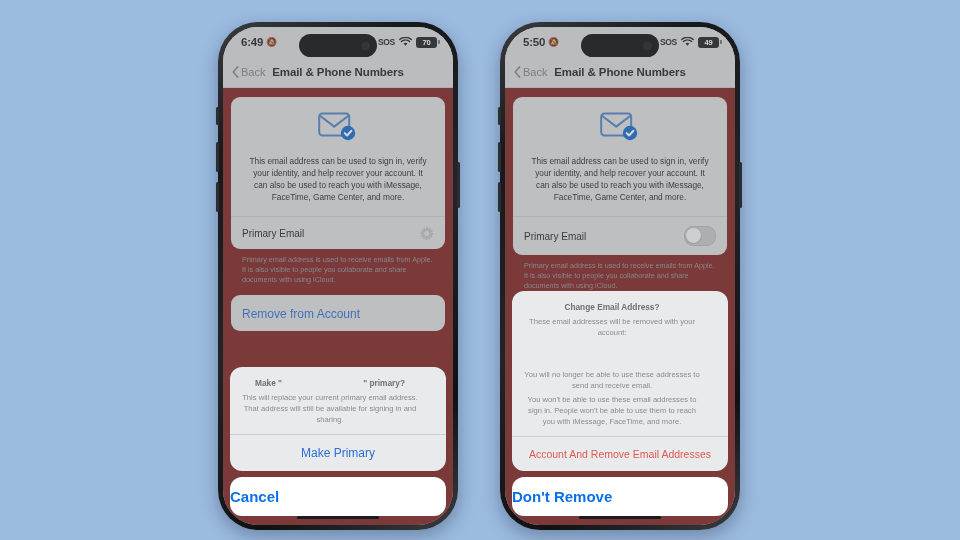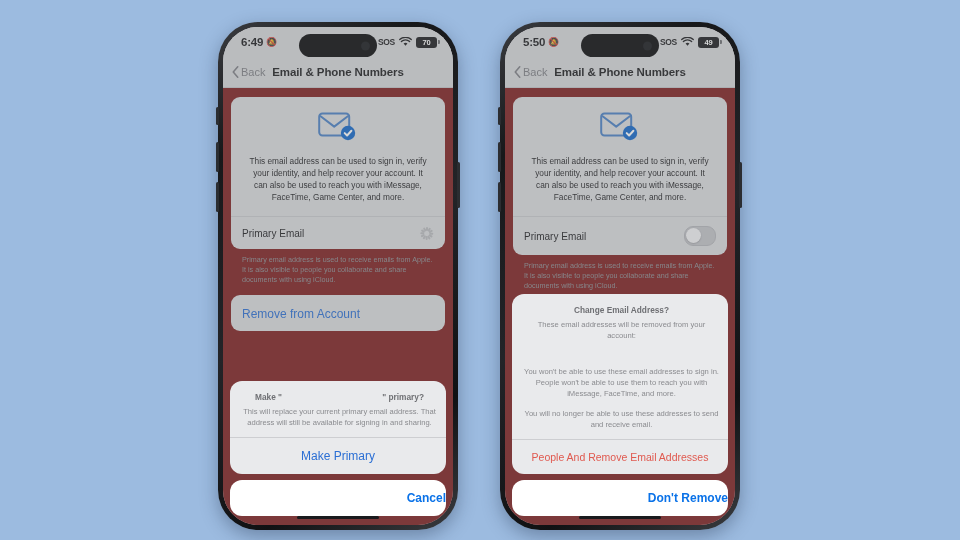--- a/index.html
+++ b/index.html
@@ -284,21 +284,21 @@
     padding: 0 7px 9px 7px;
     box-sizing: border-box;
   }
   .sheet-group {
     background: #e9eaec;
     border-radius: 12px;
     overflow: hidden;
     margin-bottom: 6px;
   }
   .sheet-head {
-    padding: 10px 8px 9px 11px;
+    padding: 10px 27px 9px 11px;
     text-align: center;
     border-bottom: 0.5px solid #cdced1;
   }
   .sheet-title {
     font-size: 8.3px;
     font-weight: bold;
     color: #6f7074;
     line-height: 12px;
   }
   .sheet-title.spread {
@@ -318,23 +318,23 @@
     text-align: center;
     padding: 11px 0;
     font-size: 12px;
     color: #2b6fd4;
     font-weight: normal;
   }
   .sheet-btn.destructive { color: #e0594f; font-size: 10.5px; }
   .sheet-cancel {
     background: #ffffff;
     border-radius: 12px;
-    text-align: right;
+    text-align: left;
     padding: 11px 0;
-    font-size: 12px;
+    font-size: 15px;
     font-weight: bold;
     color: #0a72e8;
   }
 
   .home-ind {
     position: absolute;
     bottom: 6px;
     left: 50%;
     transform: translateX(-50%);
     width: 82px;
@@ -519,26 +519,26 @@
         </div>
 
       </div>
 
       <div class="dim"></div>
 
       <div class="sheet">
         <div class="sheet-group">
           <div class="sheet-head">
             <div class="sheet-title">Change Email Address?</div>
-            <div class="sheet-msg">These email addresses will be removed from your account:</div>
+            <div class="sheet-msg">These email addresses will be removed with your account:</div>
             <div class="sheet-gap"></div>
+            <div class="sheet-msg tall">You will no longer be able to use these addresses to send and receive email.</div>
             <div class="sheet-msg">You won't be able to use these email addresses to sign in. People won't be able to use them to reach you with iMessage, FaceTime, and more.</div>
-            <div class="sheet-msg tall">You will no longer be able to use these addresses to send and receive email.</div>
-          </div>
-          <div class="sheet-btn destructive">People And Remove Email Addresses</div>
+          </div>
+          <div class="sheet-btn destructive">Account And Remove Email Addresses</div>
         </div>
         <div class="sheet-cancel">Don't Remove</div>
       </div>
 
       <div class="home-ind"></div>
     </div>
   </div>
 
 </div>
 

